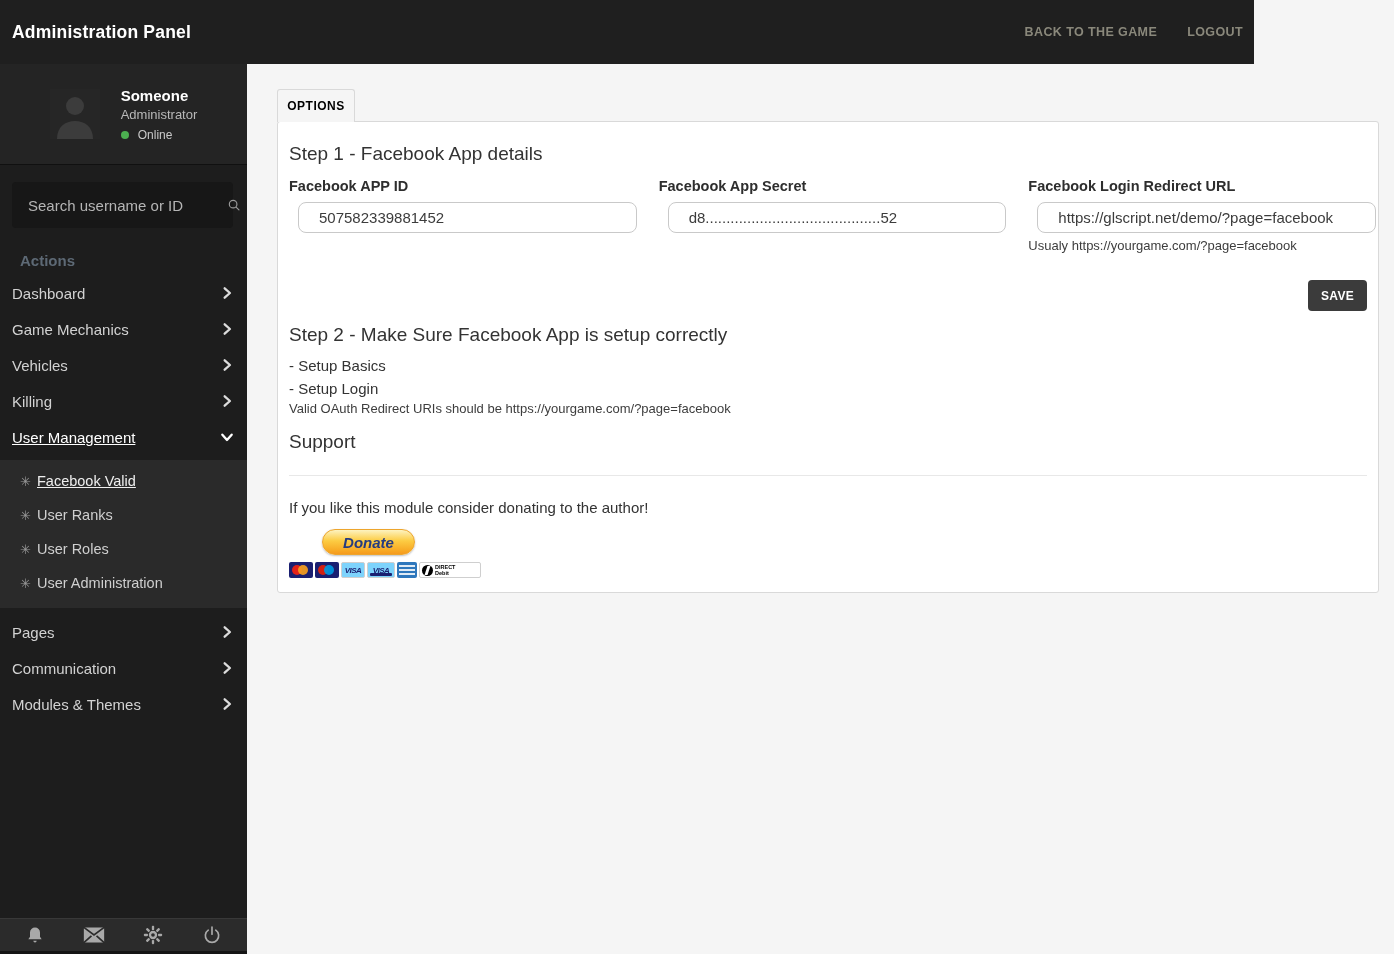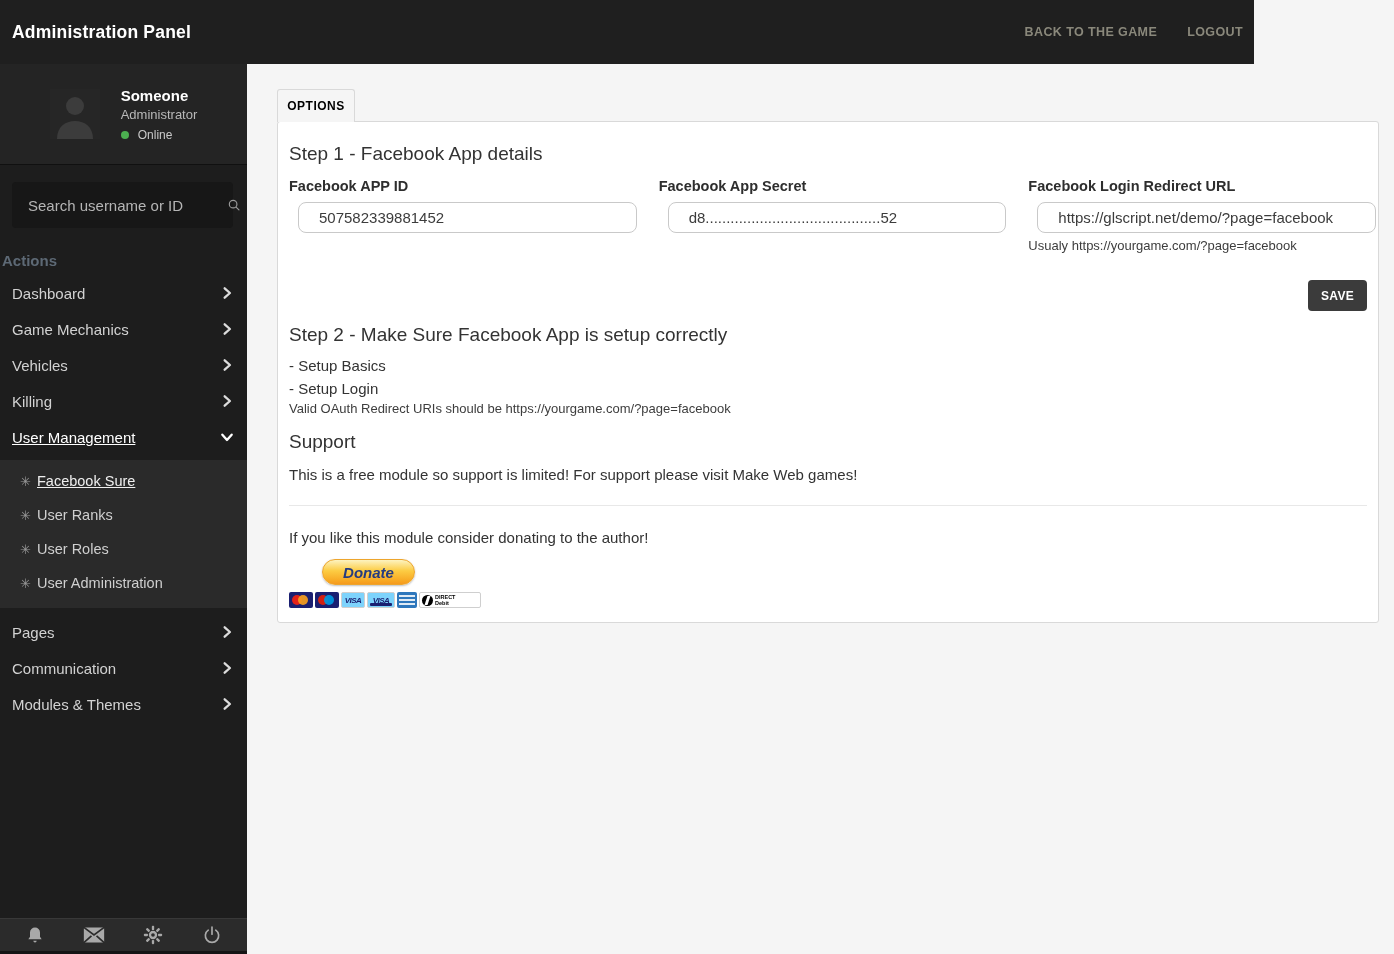--- a/index.html
+++ b/index.html
@@ -47,21 +47,21 @@
     display:flex; align-items:center; padding:0 14px 0 16px;
   }
   .search-input {
     background:transparent; border:none; outline:none; color:#cfcfcf;
     font-size:15px; flex:1; font-family:inherit;
   }
   .search-input::placeholder { color:#b5b5b5; opacity:1; }
 
   .section-label {
     color:#5d6975; font-size:15px; font-weight:bold;
-    padding:10px 0 6px 2px;
+    padding:10px 0 6px 20px;
   }
 
   .nav-item {
     height:36px; display:flex; align-items:center;
     padding:0 13px 0 12px; cursor:pointer;
   }
   .nav-label { color:#d2d2d2; font-size:15px; flex:1; }
   .nav-item.active .nav-label { color:#fff; text-decoration:underline; }
   .chev { width:14px; height:14px; flex:0 0 auto; }
 
@@ -216,21 +216,21 @@
   <div class="nav-item active">
     <span class="nav-label">User Management</span>
     <svg class="chev" viewBox="0 0 24 24">
         <path d="M4 8l8 9 8-9" fill="none" stroke="#ffffff" stroke-width="4" stroke-linecap="round" stroke-linejoin="round"></path>
       </svg>
   </div>
 
   <div class="submenu">
     <div class="submenu-item active">
       <span class="submenu-bullet">✳</span>
-      <span class="submenu-label">Facebook Sure</span>
+      <span class="submenu-label">Facebook Valid</span>
     </div>
     <div class="submenu-item">
       <span class="submenu-bullet">✳</span>
       <span class="submenu-label">User Ranks</span>
     </div>
     <div class="submenu-item">
       <span class="submenu-bullet">✳</span>
       <span class="submenu-label">User Roles</span>
     </div>
     <div class="submenu-item">
@@ -331,21 +331,20 @@
     <div class="save-row">
       <button class="save-btn">SAVE</button>
     </div>
 
     <div class="step-heading step2-heading">Step 2 - Make Sure Facebook App is setup correctly</div>
     <div class="plain-line">- Setup Basics</div>
     <div class="plain-line">- Setup Login</div>
     <div class="small-note">Valid OAuth Redirect URIs should be https://yourgame.com/?page=facebook</div>
 
     <div class="step-heading support-heading">Support</div>
-    <div class="support-text">This is a free module so support is limited! For support please visit Make Web games!</div>
 
     <hr class="divider">
 
     <div class="donate-text">If you like this module consider donating to the author!</div>
 
     <div class="donate-btn">
       <span>Donate</span>
     </div>
 
     <div class="cards-row">

